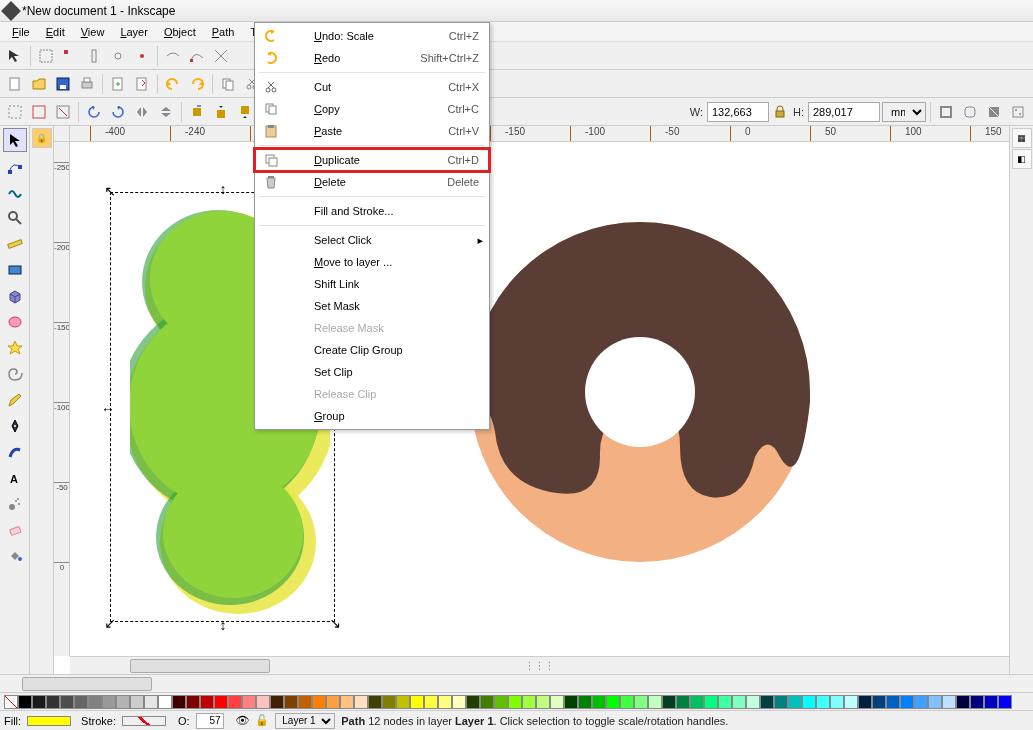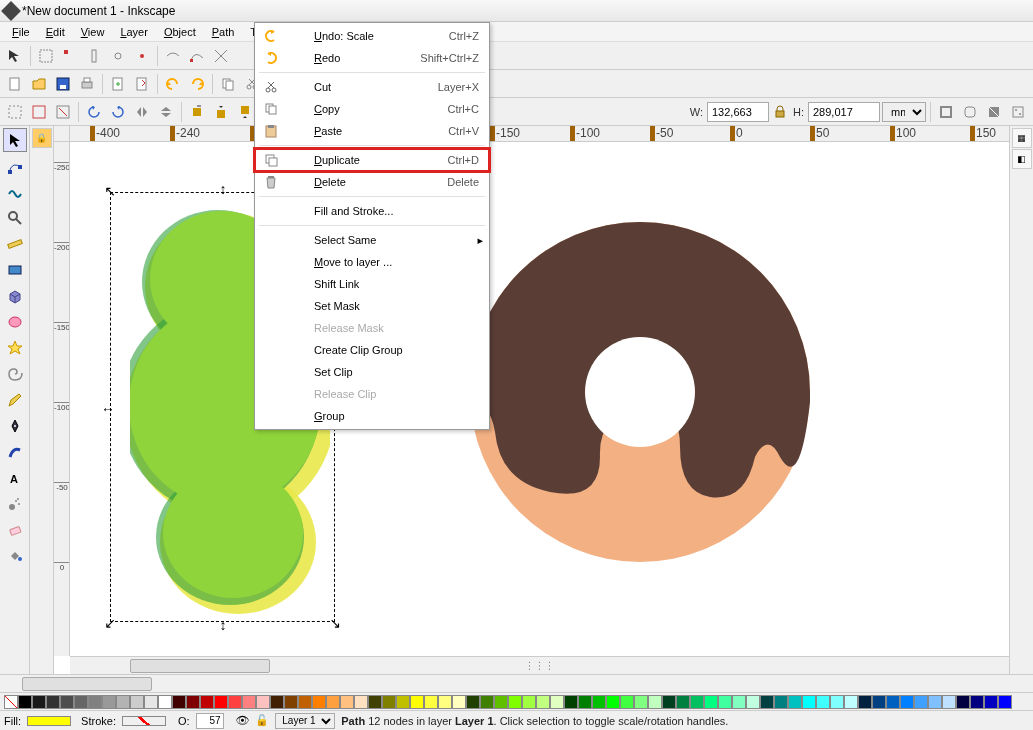--- a/index.html
+++ b/index.html
@@ -42,21 +42,21 @@
 .ctx-item { display: flex; align-items: center; height: 22px; padding: 0 6px; position: relative; cursor: default; }
 .ctx-item .ci-icon { width: 20px; display: flex; justify-content: center; }
 .ctx-item .ci-label { flex: 1; padding-left: 4px; margin-left: 29px; }
 .ctx-item .ci-label u { text-decoration: underline; }
 .ctx-item .ci-short { color: #555; padding-right: 4px; }
 .ctx-item.disabled { color: #aaa; }
 .ctx-sep { height: 1px; background: #e0e0e0; margin: 3px 4px; }
 .ctx-item.highlighted { outline: 3px solid #d22; outline-offset: -1px; }
 .ctx-item .arrow { position:absolute; right:6px; }
 
-.ruler-tick { position:absolute; top:0; height:16px; border-left:5px solid #a16207; padding-left:1px; font-size:12px; }
+.ruler-tick { position:absolute; top:0; height:16px; border-left:1px solid #a16207; padding-left:14px; font-size:10px; }
 .ruler-ticky { position:absolute; left:0; width:16px; border-top:1px solid #888; padding-top:0; font-size:8px; text-align:center;}
 
 .sel-box { position:absolute; border:1px dashed #000; }
 .sel-handle { position:absolute; width:14px; height:14px; display:flex; align-items:center; justify-content:center; font-size:14px; }
 
 .palette { height: 18px; background: #f0f0f0; border-top: 1px solid #ccc; display: flex; align-items: center; padding-left: 4px; overflow:hidden;}
 .sw { width: 14px; height: 14px; border: 1px solid #888; flex-shrink:0; }
 .sw.none { background:#fff; position:relative;}
 .sw.none:after{content:"";position:absolute;left:0;top:0;right:0;bottom:0;background:linear-gradient(45deg,transparent 46%,red 46%,red 54%,transparent 54%);}
 .statusbar { height: 20px; background: #f0f0f0; border-top: 1px solid #ccc; display:flex; align-items:center; padding:0 4px; gap:6px; }
@@ -502,21 +502,21 @@
     <div class="ctx-sep"></div>
     <div class="ctx-item">
       <span class="ci-icon">
         <svg class="ic" viewBox="0 0 16 16">
           <circle cx="5" cy="11" r="2" fill="none" stroke="#666"></circle>
           <circle cx="11" cy="11" r="2" fill="none" stroke="#666"></circle>
           <path d="M5 9 L11 3 M11 9 L5 3" stroke="#666"></path>
         </svg>
       </span>
       <span class="ci-label">Cut</span>
-      <span class="ci-short">Layer+X</span>
+      <span class="ci-short">Ctrl+X</span>
     </div>
     <div class="ctx-item">
       <span class="ci-icon">
         <svg class="ic" viewBox="0 0 16 16">
           <rect x="3" y="3" width="7" height="8" fill="#fff" stroke="#888"></rect>
           <rect x="6" y="5" width="7" height="8" fill="#fff" stroke="#888"></rect>
         </svg>
       </span>
       <span class="ci-label"><u>C</u>opy</span>
       <span class="ci-short">Ctrl+C</span>
@@ -553,21 +553,21 @@
       <span class="ci-short">Delete</span>
     </div>
     <div class="ctx-sep"></div>
     <div class="ctx-item">
       <span class="ci-icon"></span>
       <span class="ci-label">Fill and Stroke...</span>
     </div>
     <div class="ctx-sep"></div>
     <div class="ctx-item">
       <span class="ci-icon"></span>
-      <span class="ci-label">Select Same</span>
+      <span class="ci-label">Select Click</span>
       <span class="arrow">▸</span>
     </div>
     <div class="ctx-item">
       <span class="ci-icon"></span>
       <span class="ci-label"><u>M</u>ove to layer ...</span>
     </div>
     <div class="ctx-item">
       <span class="ci-icon"></span>
       <span class="ci-label">Shift Link</span>
     </div>

